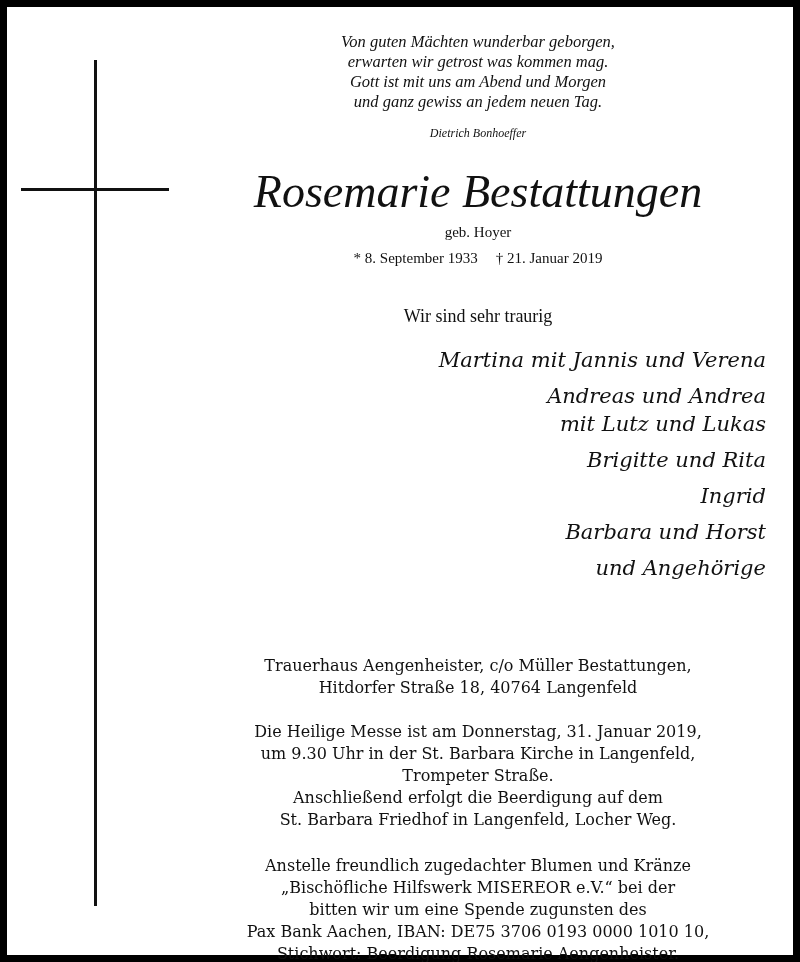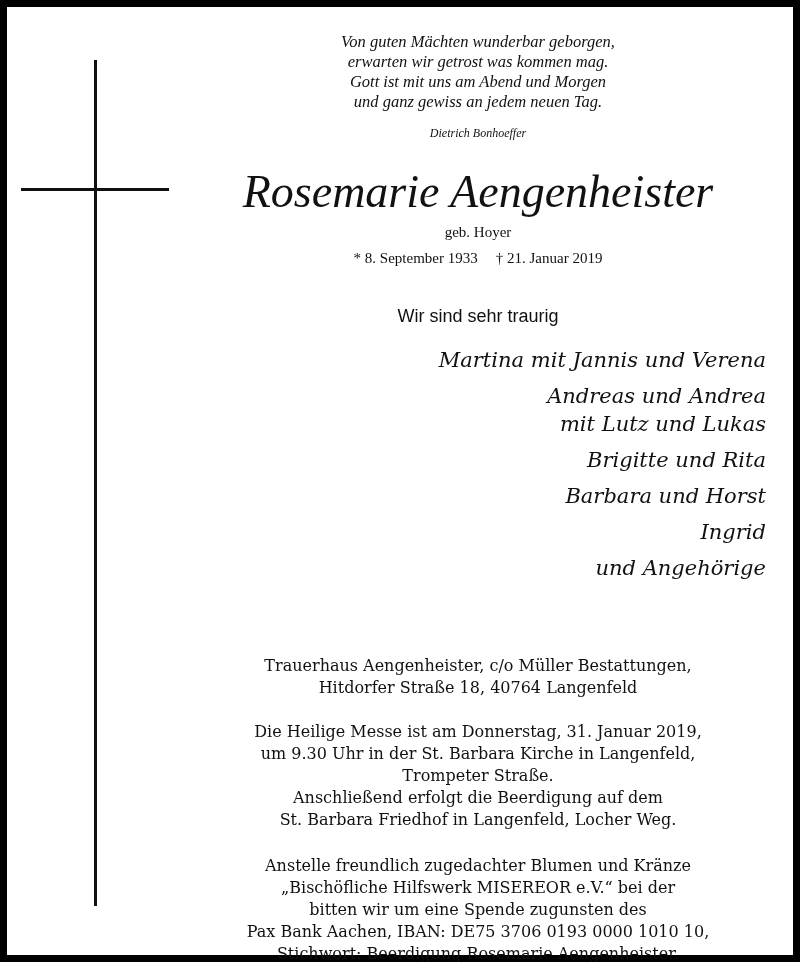--- a/index.html
+++ b/index.html
@@ -96,21 +96,21 @@
       font-size: 15px;
       white-space: nowrap;
       margin-top: 8px;
     }
     .dates .gap { display: inline-block; width: 18px; }
     .sad {
       position: absolute;
       top: 306px;
       left: 0;
       width: 576px;
-      font-family: Liberation Sans, sans-serif;
+      font-family: Liberation Serif, serif;
       font-size: 18px;
     }
     .family {
       position: absolute;
       top: 346px;
       left: 0;
       width: 576px;
       font-family: "DejaVu Serif", serif;
       font-style: italic;
       font-size: 21px;
@@ -151,21 +151,21 @@
 
   <div class="poem">
     <span class="poem-line">Von guten Mächten wunderbar geborgen,</span>
     <span class="poem-line">erwarten wir getrost was kommen mag.</span>
     <span class="poem-line">Gott ist mit uns am Abend und Morgen</span>
     <span class="poem-line">und ganz gewiss an jedem neuen Tag.</span>
   </div>
 
   <div class="author">Dietrich Bonhoeffer</div>
 
-  <div class="name">Rosemarie Aengenheister</div>
+  <div class="name">Rosemarie Bestattungen</div>
 
   <div class="maiden">geb. Hoyer</div>
 
   <div class="dates">
     <span>* 8. September 1933</span><span class="gap"></span><span>† 21. Januar 2019</span>
   </div>
 
   <div class="sad">Wir sind sehr traurig</div>
 
   <div class="family">
@@ -173,24 +173,24 @@
       <span class="family-line">Martina mit Jannis und Verena</span>
     </div>
     <div class="family-group">
       <span class="family-line">Andreas und Andrea</span>
       <span class="family-line">mit Lutz und Lukas</span>
     </div>
     <div class="family-group">
       <span class="family-line">Brigitte und Rita</span>
     </div>
     <div class="family-group">
+      <span class="family-line">Ingrid</span>
+    </div>
+    <div class="family-group">
       <span class="family-line">Barbara und Horst</span>
-    </div>
-    <div class="family-group">
-      <span class="family-line">Ingrid</span>
     </div>
     <div class="family-group">
       <span class="family-line">und Angehörige</span>
     </div>
   </div>
 
   <div class="info address">
     <span class="info-line">Trauerhaus Aengenheister, c/o Müller Bestattungen,</span>
     <span class="info-line">Hitdorfer Straße 18, 40764 Langenfeld</span>
   </div>

